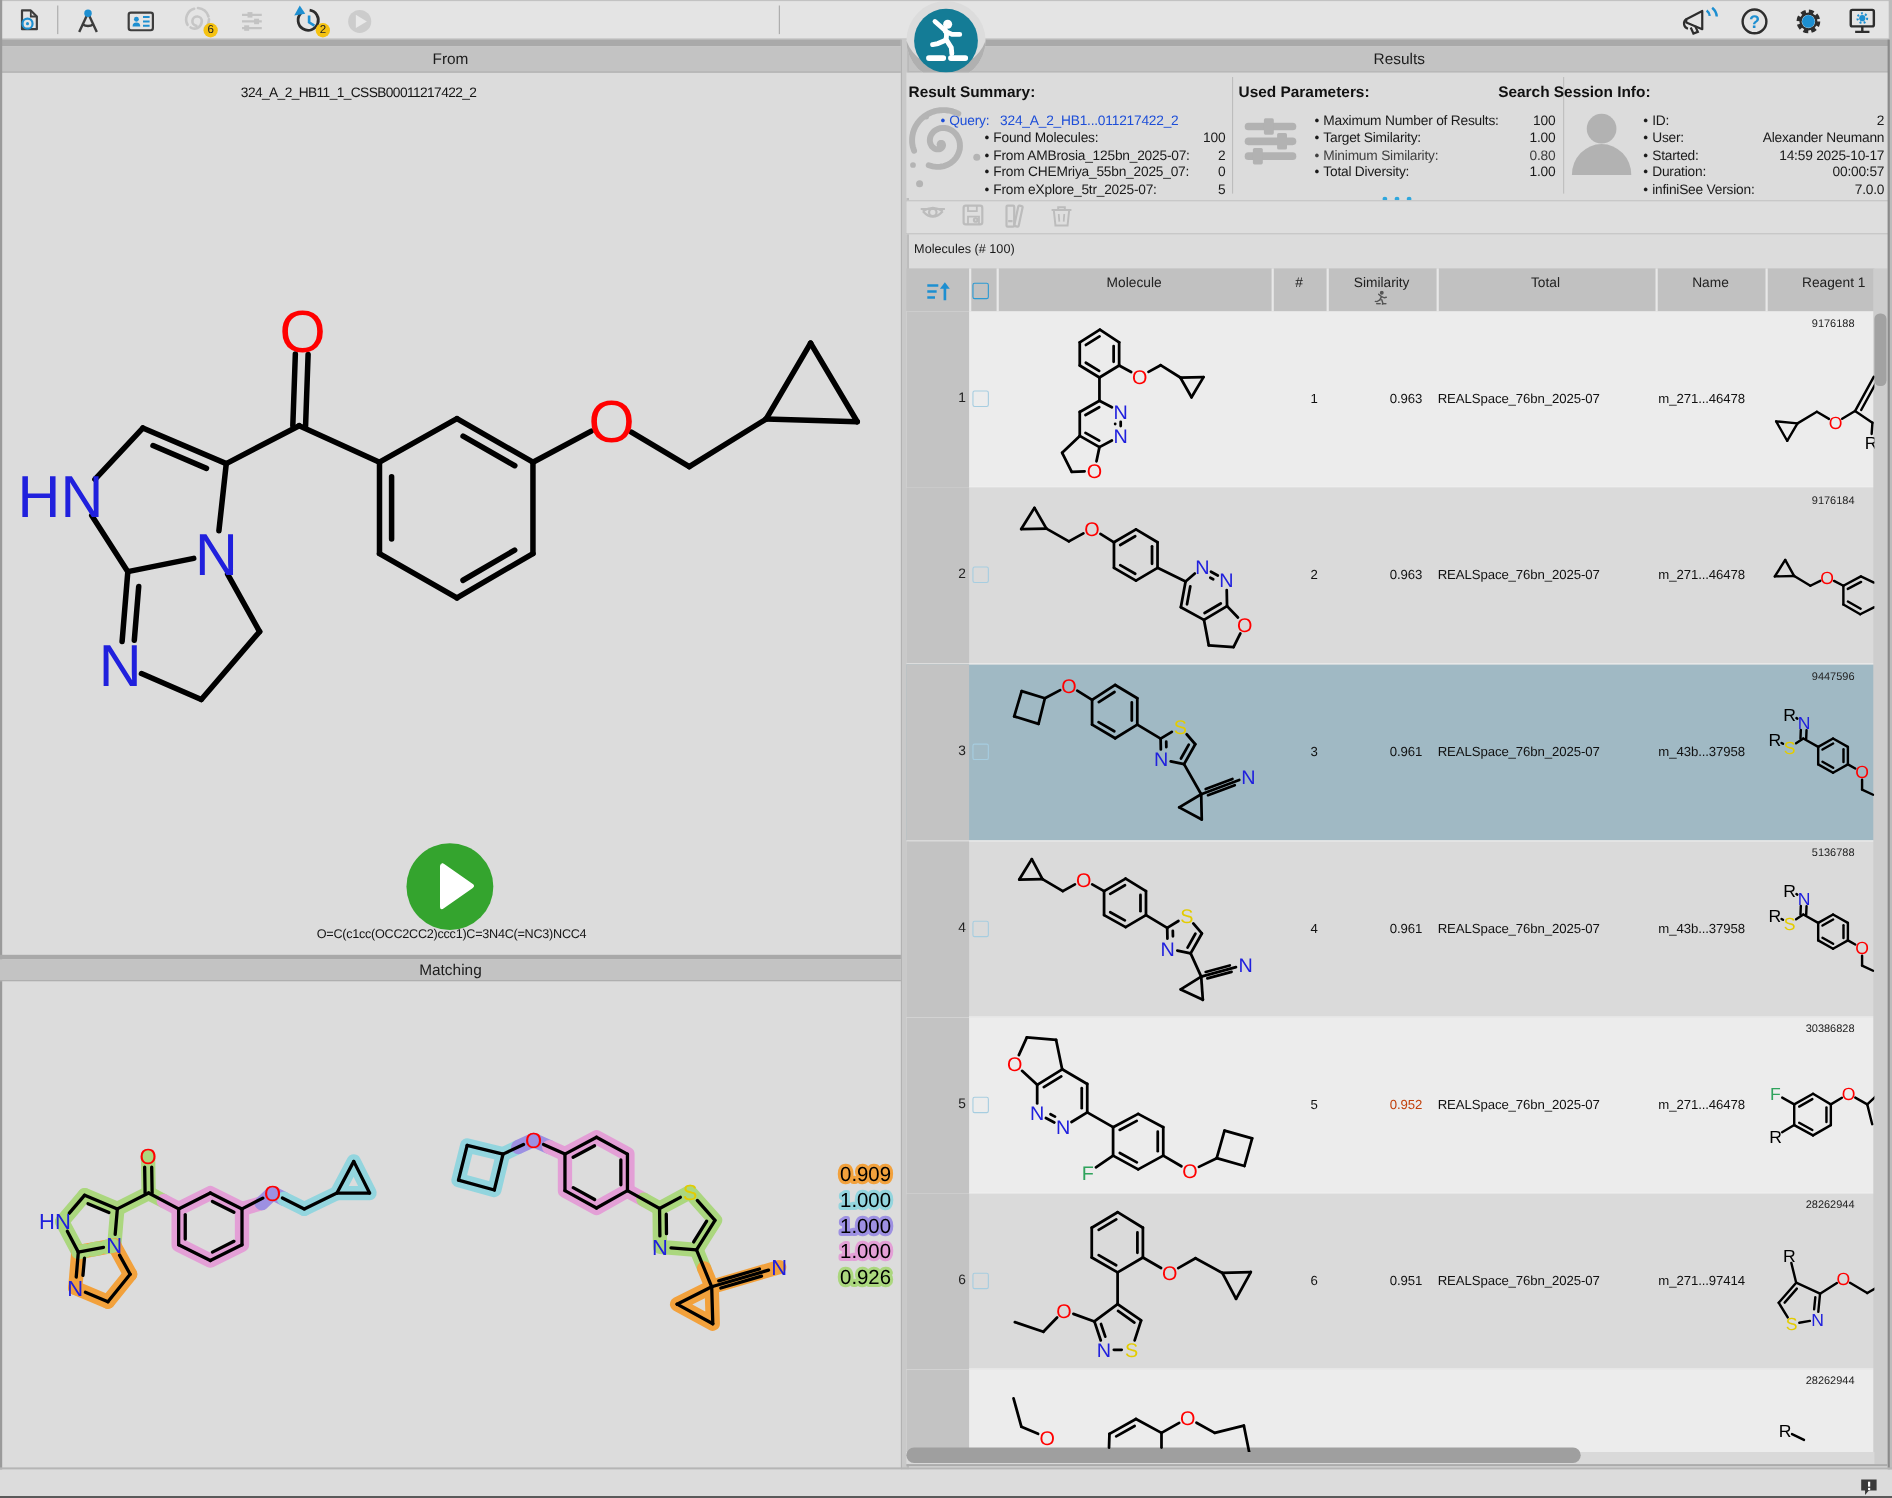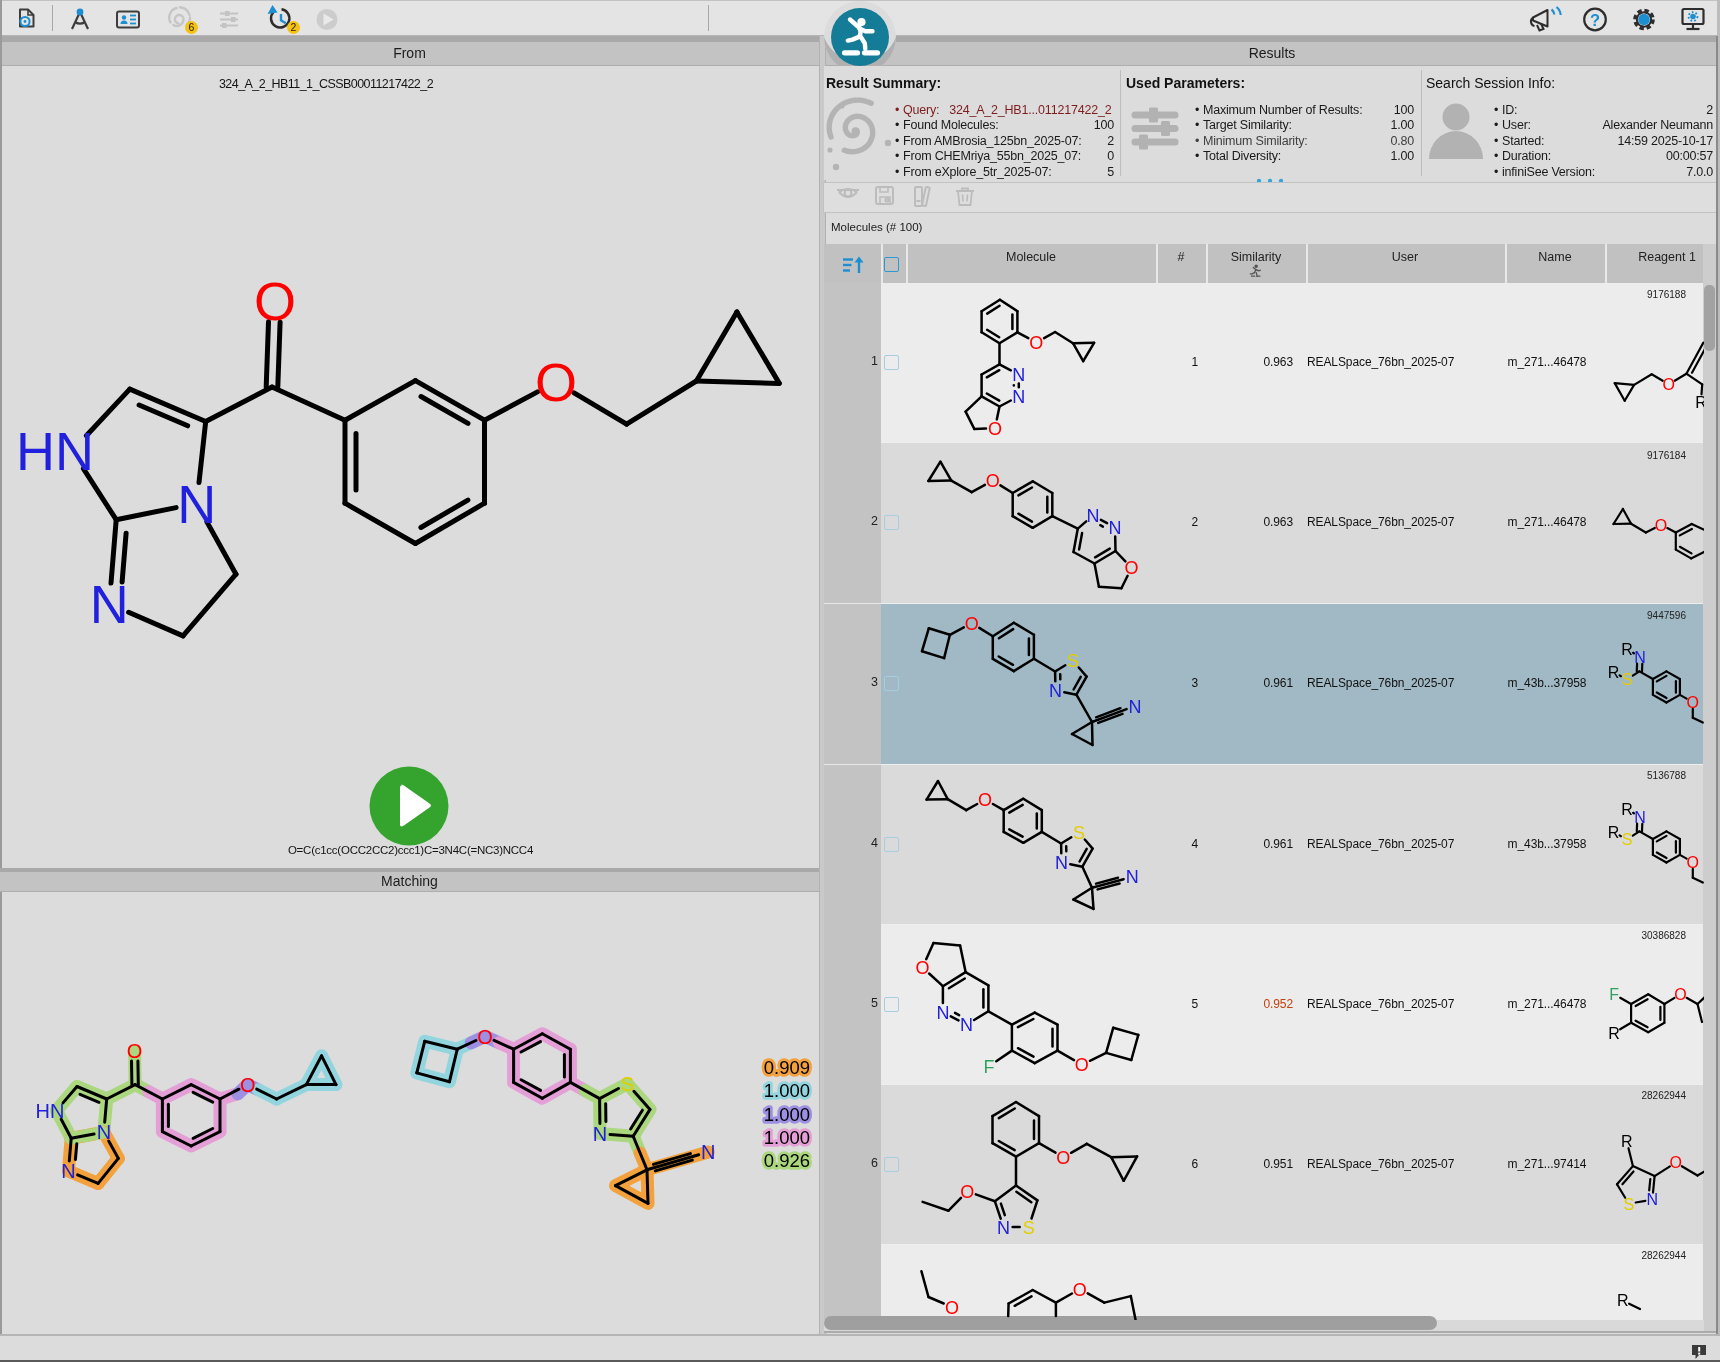--- a/index.html
+++ b/index.html
@@ -99,22 +99,22 @@
 <path d="M39.6 40.6 L 32.5 43.6 L 27.8 44.6"></path>
 <path d="M40.5 40.5 L 44.8 47.3 L 45.3 52.8"></path>
 <path d="M24.5 56.8 H 37.5 M 44.5 56.8 H 57.5" stroke-width="5.2"></path>
 </g>
 </svg>
 <div class="abs" style="left:824px;top:66px;width:896px;height:114px;background:#dcdcdc;"></div>
 <div class="abs" style="left:1120px;top:70px;width:1px;height:106px;background:#bdbdbd;"></div>
 <div class="abs" style="left:1421px;top:70px;width:1px;height:106px;background:#bdbdbd;"></div>
 <div class="abs" style="left:826px;top:75px;font-size:14px;font-weight:bold;color:#111;">Result Summary:</div>
 <div class="abs" style="left:1126px;top:75px;font-size:14px;font-weight:bold;color:#111;">Used Parameters:</div>
-<div class="abs" style="left:1426px;top:75px;font-size:14px;font-weight:normal;color:#111;">Search Session Info:</div>
-<div class="abs" style="left:891px;top:103px;width:223px;font-size:12.5px;letter-spacing:-0.2px;color:#7f1d1d;white-space:nowrap;"><span style="display:inline-block;width:12px;text-align:center;">•</span>Query:&nbsp;&nbsp;&nbsp;324_A_2_HB1...011217422_2<span style="float:right;"></span></div>
+<div class="abs" style="left:1362px;top:75px;font-size:14px;font-weight:bold;color:#111;">Search Session Info:</div>
+<div class="abs" style="left:851px;top:103px;width:223px;font-size:12.5px;letter-spacing:-0.2px;color:#1d4ed8;white-space:nowrap;"><span style="display:inline-block;width:12px;text-align:center;">•</span>Query:&nbsp;&nbsp;&nbsp;324_A_2_HB1...011217422_2<span style="float:right;"></span></div>
 <div class="abs" style="left:891px;top:118px;width:223px;font-size:12.5px;letter-spacing:-0.2px;color:#1a1a1a;white-space:nowrap;"><span style="display:inline-block;width:12px;text-align:center;">•</span>Found Molecules:<span style="float:right;">100</span></div>
 <div class="abs" style="left:891px;top:134px;width:223px;font-size:12.5px;letter-spacing:-0.2px;color:#1a1a1a;white-space:nowrap;"><span style="display:inline-block;width:12px;text-align:center;">•</span>From AMBrosia_125bn_2025-07:<span style="float:right;">2</span></div>
 <div class="abs" style="left:891px;top:149px;width:223px;font-size:12.5px;letter-spacing:-0.2px;color:#1a1a1a;white-space:nowrap;"><span style="display:inline-block;width:12px;text-align:center;">•</span>From CHEMriya_55bn_2025_07:<span style="float:right;">0</span></div>
 <div class="abs" style="left:891px;top:165px;width:223px;font-size:12.5px;letter-spacing:-0.2px;color:#1a1a1a;white-space:nowrap;"><span style="display:inline-block;width:12px;text-align:center;">•</span>From eXplore_5tr_2025-07:<span style="float:right;">5</span></div>
 <div class="abs" style="left:1191px;top:103px;width:223px;font-size:12.5px;letter-spacing:-0.2px;color:#1a1a1a;white-space:nowrap;"><span style="display:inline-block;width:12px;text-align:center;">•</span>Maximum Number of Results:<span style="float:right;">100</span></div>
 <div class="abs" style="left:1191px;top:118px;width:223px;font-size:12.5px;letter-spacing:-0.2px;color:#1a1a1a;white-space:nowrap;"><span style="display:inline-block;width:12px;text-align:center;">•</span>Target Similarity:<span style="float:right;">1.00</span></div>
 <div class="abs" style="left:1191px;top:134px;width:223px;font-size:12.5px;letter-spacing:-0.2px;color:#404040;white-space:nowrap;"><span style="display:inline-block;width:12px;text-align:center;">•</span>Minimum Similarity:<span style="float:right;">0.80</span></div>
 <div class="abs" style="left:1191px;top:149px;width:223px;font-size:12.5px;letter-spacing:-0.2px;color:#1a1a1a;white-space:nowrap;"><span style="display:inline-block;width:12px;text-align:center;">•</span>Total Diversity:<span style="float:right;">1.00</span></div>
 <div class="abs" style="left:1490px;top:103px;width:223px;font-size:12.5px;letter-spacing:-0.2px;color:#1a1a1a;white-space:nowrap;"><span style="display:inline-block;width:12px;text-align:center;">•</span>ID:<span style="float:right;">2</span></div>
 <div class="abs" style="left:1490px;top:118px;width:223px;font-size:12.5px;letter-spacing:-0.2px;color:#1a1a1a;white-space:nowrap;"><span style="display:inline-block;width:12px;text-align:center;">•</span>User:<span style="float:right;">Alexander Neumann</span></div>
@@ -170,21 +170,21 @@
 <div class="abs" style="left:881px;top:244px;width:2px;height:39px;background:#e8e8e8;"></div>
 <div class="abs" style="left:906px;top:244px;width:2px;height:39px;background:#e8e8e8;"></div>
 <div class="abs" style="left:1156px;top:244px;width:2px;height:39px;background:#e8e8e8;"></div>
 <div class="abs" style="left:1206px;top:244px;width:2px;height:39px;background:#e8e8e8;"></div>
 <div class="abs" style="left:1306px;top:244px;width:2px;height:39px;background:#e8e8e8;"></div>
 <div class="abs" style="left:1505px;top:244px;width:2px;height:39px;background:#e8e8e8;"></div>
 <div class="abs" style="left:1605px;top:244px;width:2px;height:39px;background:#e8e8e8;"></div>
 <div class="abs" style="left:951px;top:250px;width:160px;text-align:center;font-size:12.5px;color:#222;">Molecule</div>
 <div class="abs" style="left:1101px;top:250px;width:160px;text-align:center;font-size:12.5px;color:#222;">#</div>
 <div class="abs" style="left:1176px;top:250px;width:160px;text-align:center;font-size:12.5px;color:#222;">Similarity</div>
-<div class="abs" style="left:1325px;top:250px;width:160px;text-align:center;font-size:12.5px;color:#222;">User</div>
+<div class="abs" style="left:1325px;top:250px;width:160px;text-align:center;font-size:12.5px;color:#222;">Total</div>
 <div class="abs" style="left:1475px;top:250px;width:160px;text-align:center;font-size:12.5px;color:#222;">Name</div>
 <div class="abs" style="left:1587px;top:250px;width:160px;text-align:center;font-size:12.5px;color:#222;">Reagent 1</div>
 <svg class="abs" style="left:842px;top:256px" width="24" height="19" viewBox="0 0 24 19">
 <g stroke="#1d8fd1" stroke-width="2.4" fill="none">
 <line x1="1" y1="3.5" x2="11" y2="3.5"></line>
       <line x1="1" y1="9" x2="9.5" y2="9"></line>
       <line x1="1" y1="14.5" x2="8" y2="14.5"></line>
 <line x1="17" y1="4" x2="17" y2="17"></line>
     </g>
 <path d="M12.5 6.5 l4.5 -6 l4.5 6 z" fill="#1d8fd1"></path>

